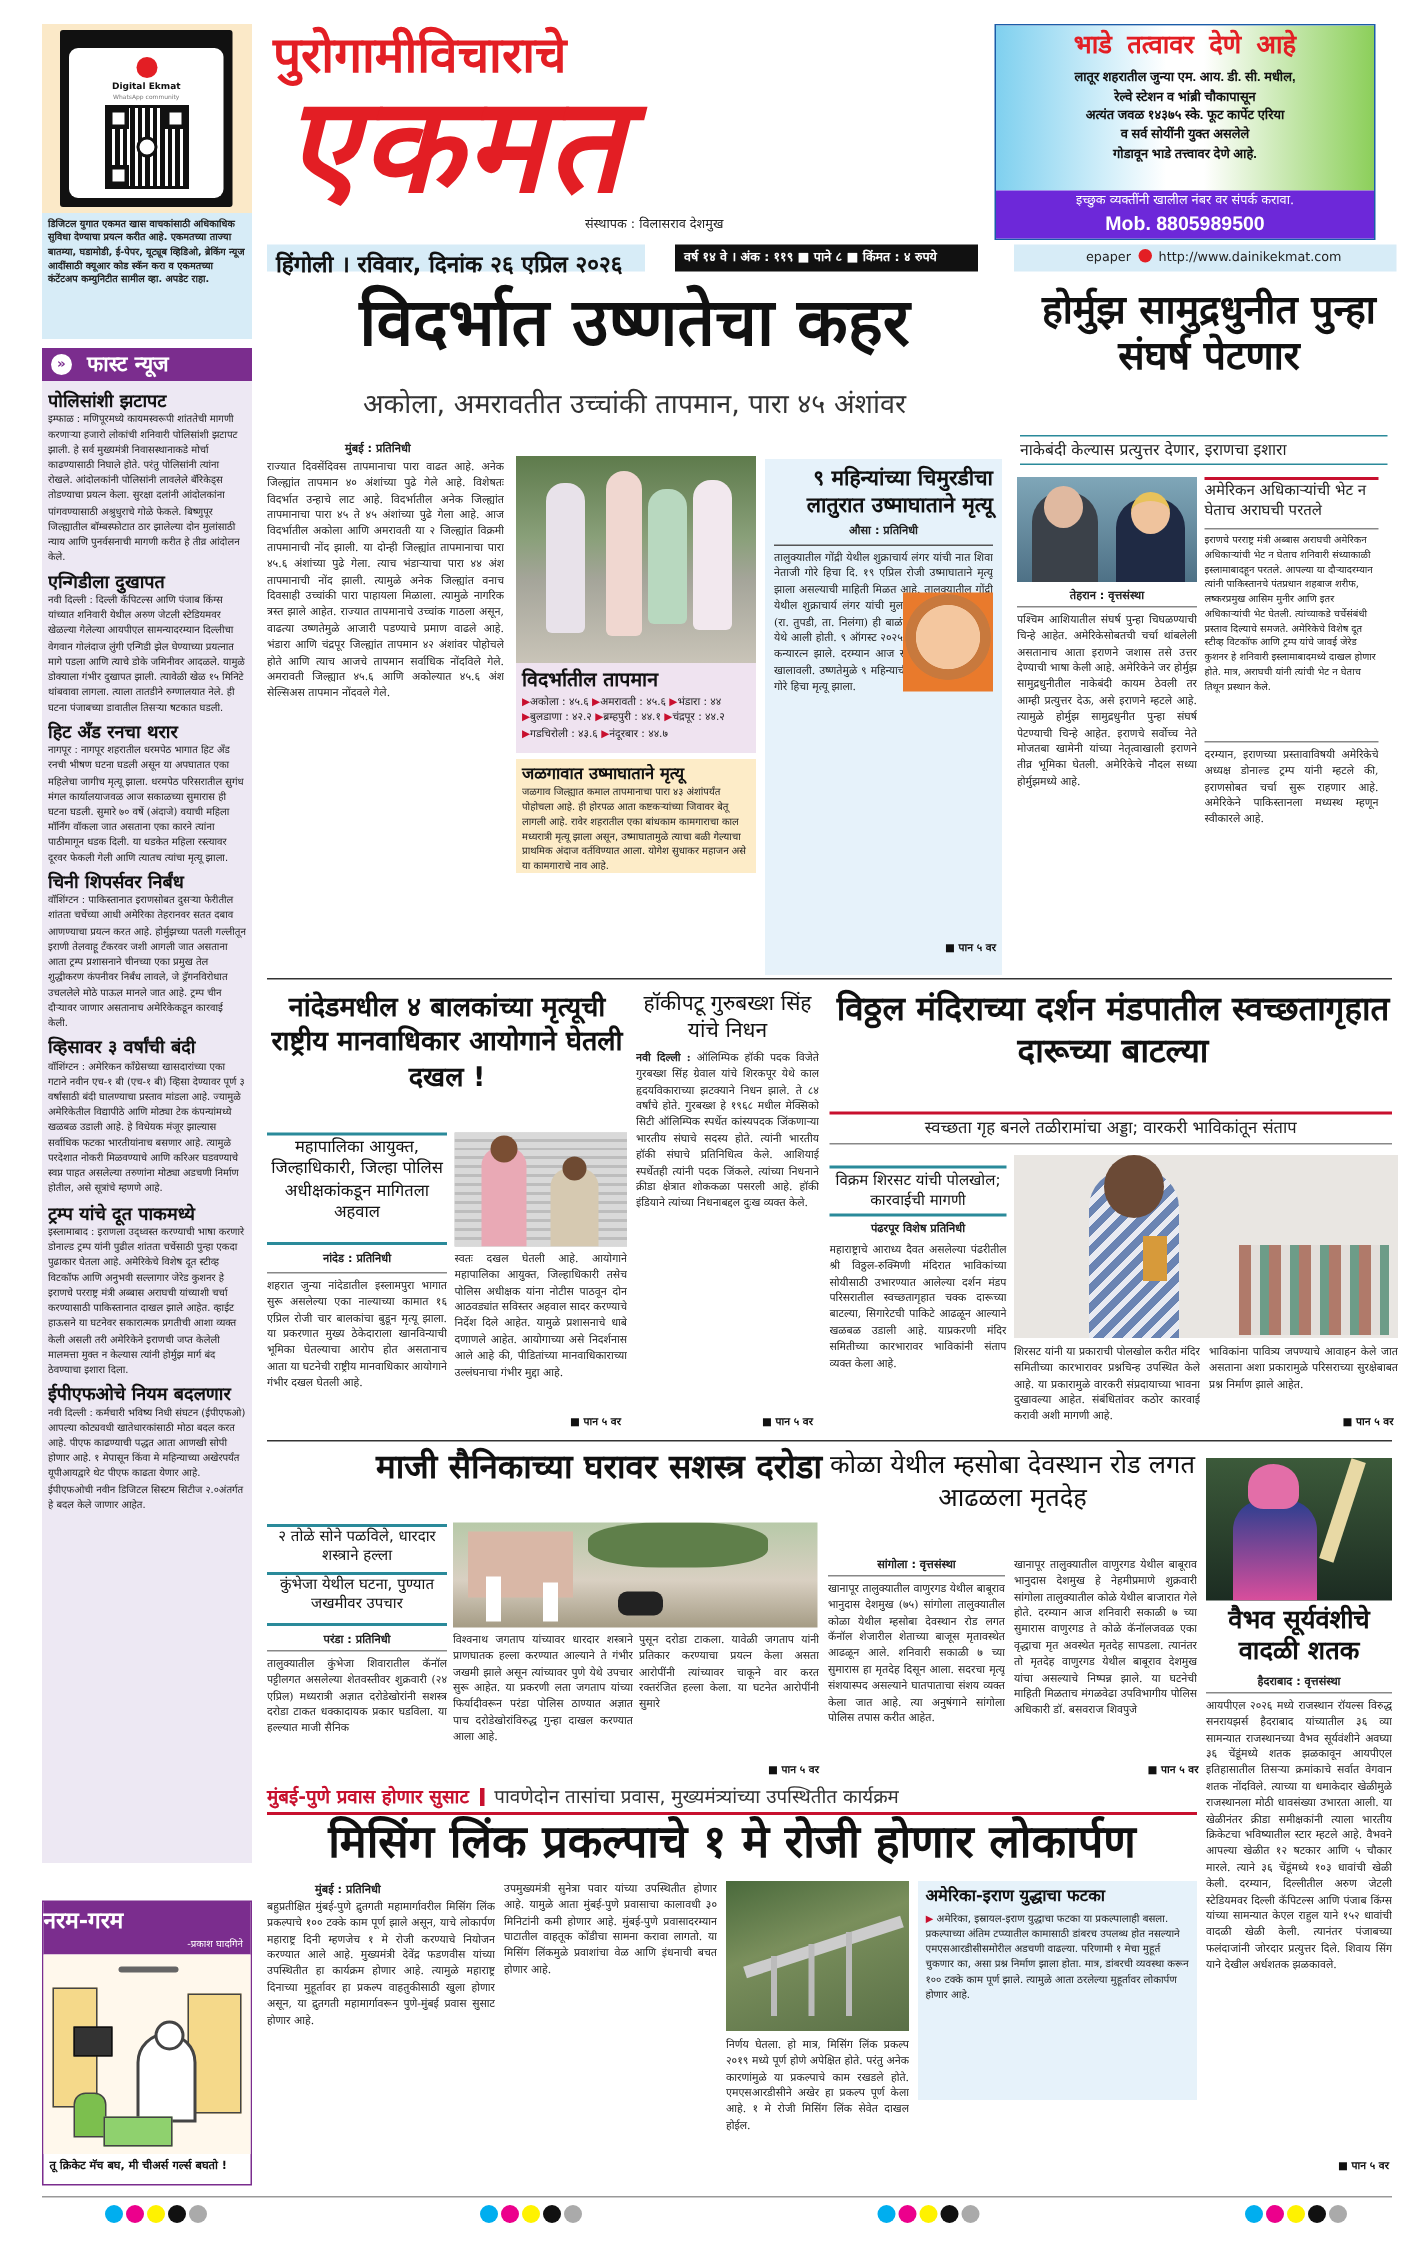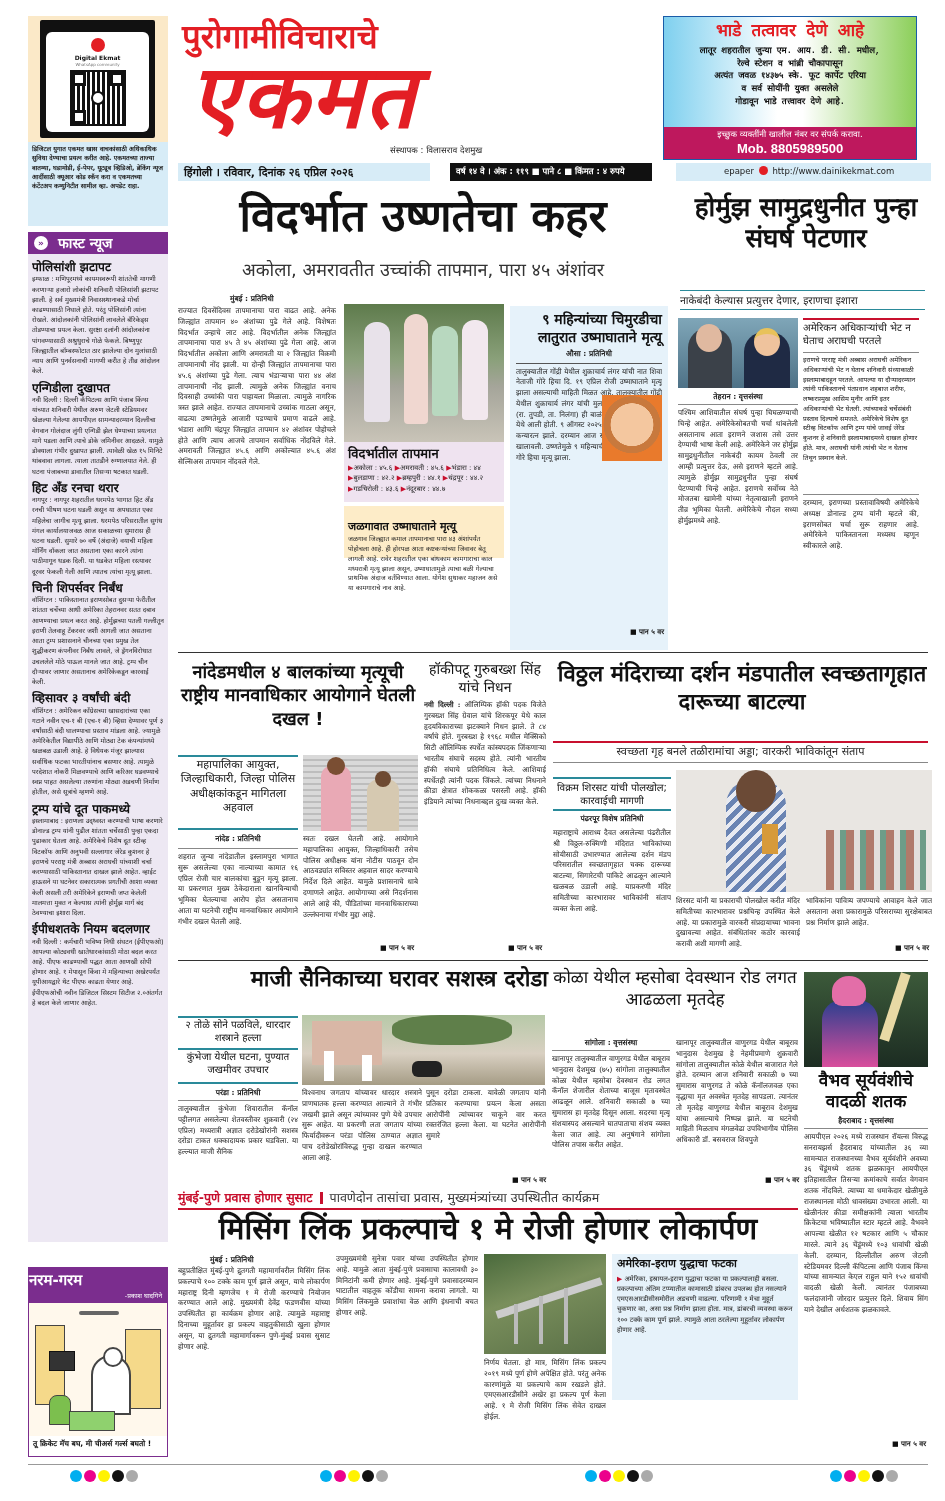--- a/index.html
+++ b/index.html
@@ -42,40 +42,40 @@
       </div>
     </div>
   </div>
 </div>
 <div class="abs fn-text" style="left:28px;top:142px;width:140px;height:84px;background:#d7ecf7;padding:3px 4px;font-size:6.4px;font-weight:bold;line-height:1.45">डिजिटल युगात एकमत खास वाचकांसाठी अधिकाधिक सुविधा देण्याचा प्रयत्न करीत आहे. एकमतच्या ताज्या बातम्या, घडामोडी, ई-पेपर, यूट्यूब व्हिडिओ, ब्रेकिंग न्यूज आदींसाठी क्यूआर कोड स्कॅन करा व एकमतच्या कंटेंटअप कम्युनिटीत सामील व्हा. अपडेट राहा.</div>
 
 <div class="abs" style="left:182px;top:20px;font-size:33px;font-weight:bold;color:#e31e24;line-height:1;font-family:'DejaVu Serif',serif">पुरोगामीविचाराचे</div>
 <div class="abs" style="left:190px;top:52px;font-size:88px;font-weight:bold;color:#e31e24;line-height:1;font-style:italic;font-family:'DejaVu Serif',serif;letter-spacing:2px">एकमत</div>
 <div class="abs" style="left:390px;top:145px;font-size:8.5px;color:#222">संस्थापक : विलासराव देशमुख</div>
 
-<div class="abs" style="left:178px;top:163px;width:252px;height:18px;background:#d7ecf7;padding:3px 6px;font-size:11px;font-weight:bold">हिंगोली । रविवार, दिनांक २६ एप्रिल २०२६</div>
+<div class="abs" style="left:178px;top:163px;width:252px;height:18px;background:#d7ecf7;padding:3px 6px;font-size:15px;font-weight:bold">हिंगोली । रविवार, दिनांक २६ एप्रिल २०२६</div>
 <div class="abs" style="left:450px;top:163px;width:202px;height:18px;background:#111;color:#fff;padding:3px 6px;font-size:8.4px;font-weight:bold">वर्ष १४ वे । अंक : ११९ ■ पाने ८ ■ किंमत : ४ रुपये</div>
 <div class="abs" style="left:676px;top:163px;width:255px;height:18px;background:#d7ecf7;padding:3px 0 0 48px;font-size:8.5px;color:#222">
   <span>epaper</span>
   <span style="display:inline-block;width:9px;height:9px;border-radius:50%;background:#e31e24;vertical-align:-1px;margin:0 2px"></span>
   <span>http://www.dainikekmat.com</span>
 </div>
 
 <div class="abs" style="left:663px;top:16px;width:254px;height:144px;border:1px solid #1a5ca8;overflow:hidden">
   <div style="height:110px;background:linear-gradient(90deg,#7fd0ef 0%,#ffffff 45%,#ffffff 55%,#8ccf5a 100%);text-align:center;padding-top:6px">
     <div style="font-size:17px;font-weight:bold;color:#e31e24;font-family:Liberation Mono, monospace;line-height:1.1">भाडे तत्वावर देणे आहे</div>
-    <div style="font-size:8.6px;font-weight:bold;font-family:Liberation Mono, monospace;line-height:1.5;margin-top:3px">
+    <div style="font-size:8.6px;font-weight:bold;font-family:Liberation Sans, sans-serif;line-height:1.5;margin-top:3px">
       <div>लातूर शहरातील जुन्या एम. आय. डी. सी. मधील,</div>
       <div>रेल्वे स्टेशन व भांब्री चौकापासून</div>
       <div>अत्यंत जवळ १४३७५ स्के. फूट कार्पेट एरिया</div>
       <div>व सर्व सोयींनी युक्त असलेले</div>
       <div>गोडावून भाडे तत्त्वावर देणे आहे.</div>
     </div>
   </div>
-  <div style="height:34px;background:#be185d;color:#fff;text-align:center;padding-top:2px">
+  <div style="height:34px;background:#6d28d9;color:#fff;text-align:center;padding-top:2px">
     <div style="font-size:8.5px;font-family:'DejaVu Serif',serif">इच्छुक व्यक्तींनी खालील नंबर वर संपर्क करावा.</div>
     <div style="font-size:13px;font-weight:bold;font-family:'Liberation Sans',sans-serif">Mob. 8805989500</div>
   </div>
 </div>
 
 <div class="abs" id="fast-news-panel">
   <div id="fast-news-header">
     <span style="position:absolute;left:6px;top:4px;width:14px;height:14px;border-radius:50%;background:#fff;color:#7b2d8e;font-size:9px;line-height:14px;text-align:center">»</span>
     <span>फास्ट न्यूज</span>
   </div>
@@ -85,21 +85,21 @@
     <div class="fn-title">एन्गिडीला दुखापत</div>
     <div class="fn-text">नवी दिल्ली : दिल्ली कॅपिटल्स आणि पंजाब किंग्स यांच्यात शनिवारी येथील अरुण जेटली स्टेडियमवर खेळल्या गेलेल्या आयपीएल सामन्यादरम्यान दिल्लीचा वेगवान गोलंदाज लुंगी एन्गिडी झेल घेण्याच्या प्रयत्नात मागे पडला आणि त्याचे डोके जमिनीवर आदळले. यामुळे डोक्याला गंभीर दुखापत झाली. त्यावेळी खेळ १५ मिनिटे थांबवावा लागला. त्याला तातडीने रुग्णालयात नेले. ही घटना पंजाबच्या डावातील तिसऱ्या षटकात घडली.</div>
     <div class="fn-title">हिट अँड रनचा थरार</div>
     <div class="fn-text">नागपूर : नागपूर शहरातील धरमपेठ भागात हिट अँड रनची भीषण घटना घडली असून या अपघातात एका महिलेचा जागीच मृत्यू झाला. धरमपेठ परिसरातील सुगंध मंगल कार्यालयाजवळ आज सकाळच्या सुमारास ही घटना घडली. सुमारे ७० वर्षे (अंदाजे) वयाची महिला मॉर्निंग वॉकला जात असताना एका कारने त्यांना पाठीमागून धडक दिली. या धडकेत महिला रस्त्यावर दूरवर फेकली गेली आणि त्यातच त्यांचा मृत्यू झाला.</div>
     <div class="fn-title">चिनी शिपर्सवर निर्बंध</div>
     <div class="fn-text">वॉशिंग्टन : पाकिस्तानात इराणसोबत दुसऱ्या फेरीतील शांतता चर्चेच्या आधी अमेरिका तेहरानवर सतत दबाव आणण्याचा प्रयत्न करत आहे. होर्मुझच्या पतली गल्लीतून इराणी तेलवाहू टँकरवर जशी आगली जात असताना आता ट्रम्प प्रशासनाने चीनच्या एका प्रमुख तेल शुद्धीकरण कंपनीवर निर्बंध लावले, जे ड्रॅगनविरोधात उचललेले मोठे पाऊल मानले जात आहे. ट्रम्प चीन दौऱ्यावर जाणार असतानाच अमेरिकेकडून कारवाई केली.</div>
     <div class="fn-title">व्हिसावर ३ वर्षांची बंदी</div>
     <div class="fn-text">वॉशिंग्टन : अमेरिकन काँग्रेसच्या खासदारांच्या एका गटाने नवीन एच-१ बी (एच-१ बी) व्हिसा देण्यावर पूर्ण ३ वर्षांसाठी बंदी घालण्याचा प्रस्ताव मांडला आहे. ज्यामुळे अमेरिकेतील विद्यापीठे आणि मोठ्या टेक कंपन्यांमध्ये खळबळ उडाली आहे. हे विधेयक मंजूर झाल्यास सर्वाधिक फटका भारतीयांनाच बसणार आहे. त्यामुळे परदेशात नोकरी मिळवण्याचे आणि करिअर घडवण्याचे स्वप्न पाहत असलेल्या तरुणांना मोठ्या अडचणी निर्माण होतील, असे सूत्रांचे म्हणणे आहे.</div>
     <div class="fn-title">ट्रम्प यांचे दूत पाकमध्ये</div>
     <div class="fn-text">इस्लामाबाद : इराणला उद्ध्वस्त करण्याची भाषा करणारे डोनाल्ड ट्रम्प यांनी पुढील शांतता चर्चेसाठी पुन्हा एकदा पुढाकार घेतला आहे. अमेरिकेचे विशेष दूत स्टीव्ह विटकॉफ आणि अनुभवी सल्लागार जेरेड कुशनर हे इराणचे परराष्ट्र मंत्री अब्बास अराघची यांच्याशी चर्चा करण्यासाठी पाकिस्तानात दाखल झाले आहेत. व्हाईट हाऊसने या घटनेवर सकारात्मक प्रगतीची आशा व्यक्त केली असली तरी अमेरिकेने इराणची जप्त केलेली मालमत्ता मुक्त न केल्यास त्यांनी होर्मुझ मार्ग बंद ठेवण्याचा इशारा दिला.</div>
-    <div class="fn-title">ईपीधशतके नियम बदलणार</div>
+    <div class="fn-title">ईपीएफओचे नियम बदलणार</div>
     <div class="fn-text">नवी दिल्ली : कर्मचारी भविष्य निधी संघटन (ईपीएफओ) आपल्या कोट्यवधी खातेधारकांसाठी मोठा बदल करत आहे. पीएफ काढण्याची पद्धत आता आणखी सोपी होणार आहे. १ मेपासून किंवा मे महिन्याच्या अखेरपर्यंत यूपीआयद्वारे थेट पीएफ काढता येणार आहे. ईपीएफओची नवीन डिजिटल सिस्टम सिटीज २.०अंतर्गत हे बदल केले जाणार आहेत.</div>
   </div>
 </div>
 
 <div class="abs" style="left:28px;top:1267px;width:140px;height:190px;border:1px solid #7b2d8e;background:#fff">
   <div style="height:35px;background:#7b2d8e;color:#fff;text-align:left;position:relative">
     <div style="font-size:15px;font-weight:bold;padding-top:2px">नरम-गरम</div>
     <div style="position:absolute;right:5px;bottom:2px;font-size:6.5px">-प्रकाश घादगिने</div>
   </div>
   <div style="position:relative;height:133px;background:#fff8ec;overflow:hidden">
@@ -132,21 +132,21 @@
     <span style="color:#c8102e">▶</span><span>अकोला</span> : <span>४५.६</span>
     <span style="color:#c8102e">▶</span><span>अमरावती</span> : <span>४५.६</span>
     <span style="color:#c8102e">▶</span><span>भंडारा</span> : <span>४४</span>
     <span style="color:#c8102e">▶</span><span>बुलडाणा</span> : <span>४२.२</span>
     <span style="color:#c8102e">▶</span><span>ब्रम्हपुरी</span> : <span>४४.१</span>
     <span style="color:#c8102e">▶</span><span>चंद्रपूर</span> : <span>४४.२</span>
     <span style="color:#c8102e">▶</span><span>गडचिरोली</span> : <span>४३.६</span>
     <span style="color:#c8102e">▶</span><span>नंदूरबार</span> : <span>४४.७</span>
   </div>
 </div>
-<div class="abs" style="left:344px;top:506px;width:160px;height:52px;background:#fdecc8;padding:14px 4px">
+<div class="abs" style="left:344px;top:506px;width:160px;height:76px;background:#fdecc8;padding:3px 4px">
   <div style="font-size:11px;font-weight:bold;color:#111">जळगावात उष्माघाताने मृत्यू</div>
   <div class="sans-text" style="font-size:6.6px;height:56px">जळगाव जिल्ह्यात कमाल तापमानाचा पारा ४३ अंशांपर्यंत पोहोचला आहे. ही होरपळ आता कष्टकऱ्यांच्या जिवावर बेतू लागली आहे. रावेर शहरातील एका बांधकाम कामगाराचा काल मध्यरात्री मृत्यू झाला असून, उष्माघातामुळे त्याचा बळी गेल्याचा प्राथमिक अंदाज वर्तविण्यात आला. योगेश सुधाकर महाजन असे या कामगाराचे नाव आहे.</div>
 </div>
 <div class="abs body-text" style="left:344px;top:586px;width:160px;height:56px"></div>
 
 <div class="abs" style="left:510px;top:306px;width:158px;height:344px;background:#e6f2fa;padding:4px 6px">
   <div class="hl" style="font-size:14px;text-align:right;line-height:1.3">९ महिन्यांच्या चिमुरडीचा लातुरात उष्माघाताने मृत्यू</div>
   <div class="byline" style="margin-top:3px">औसा : प्रतिनिधी</div>
   <div style="height:1px;background:#555;margin:3px 0"></div>
   <div style="position:relative">

